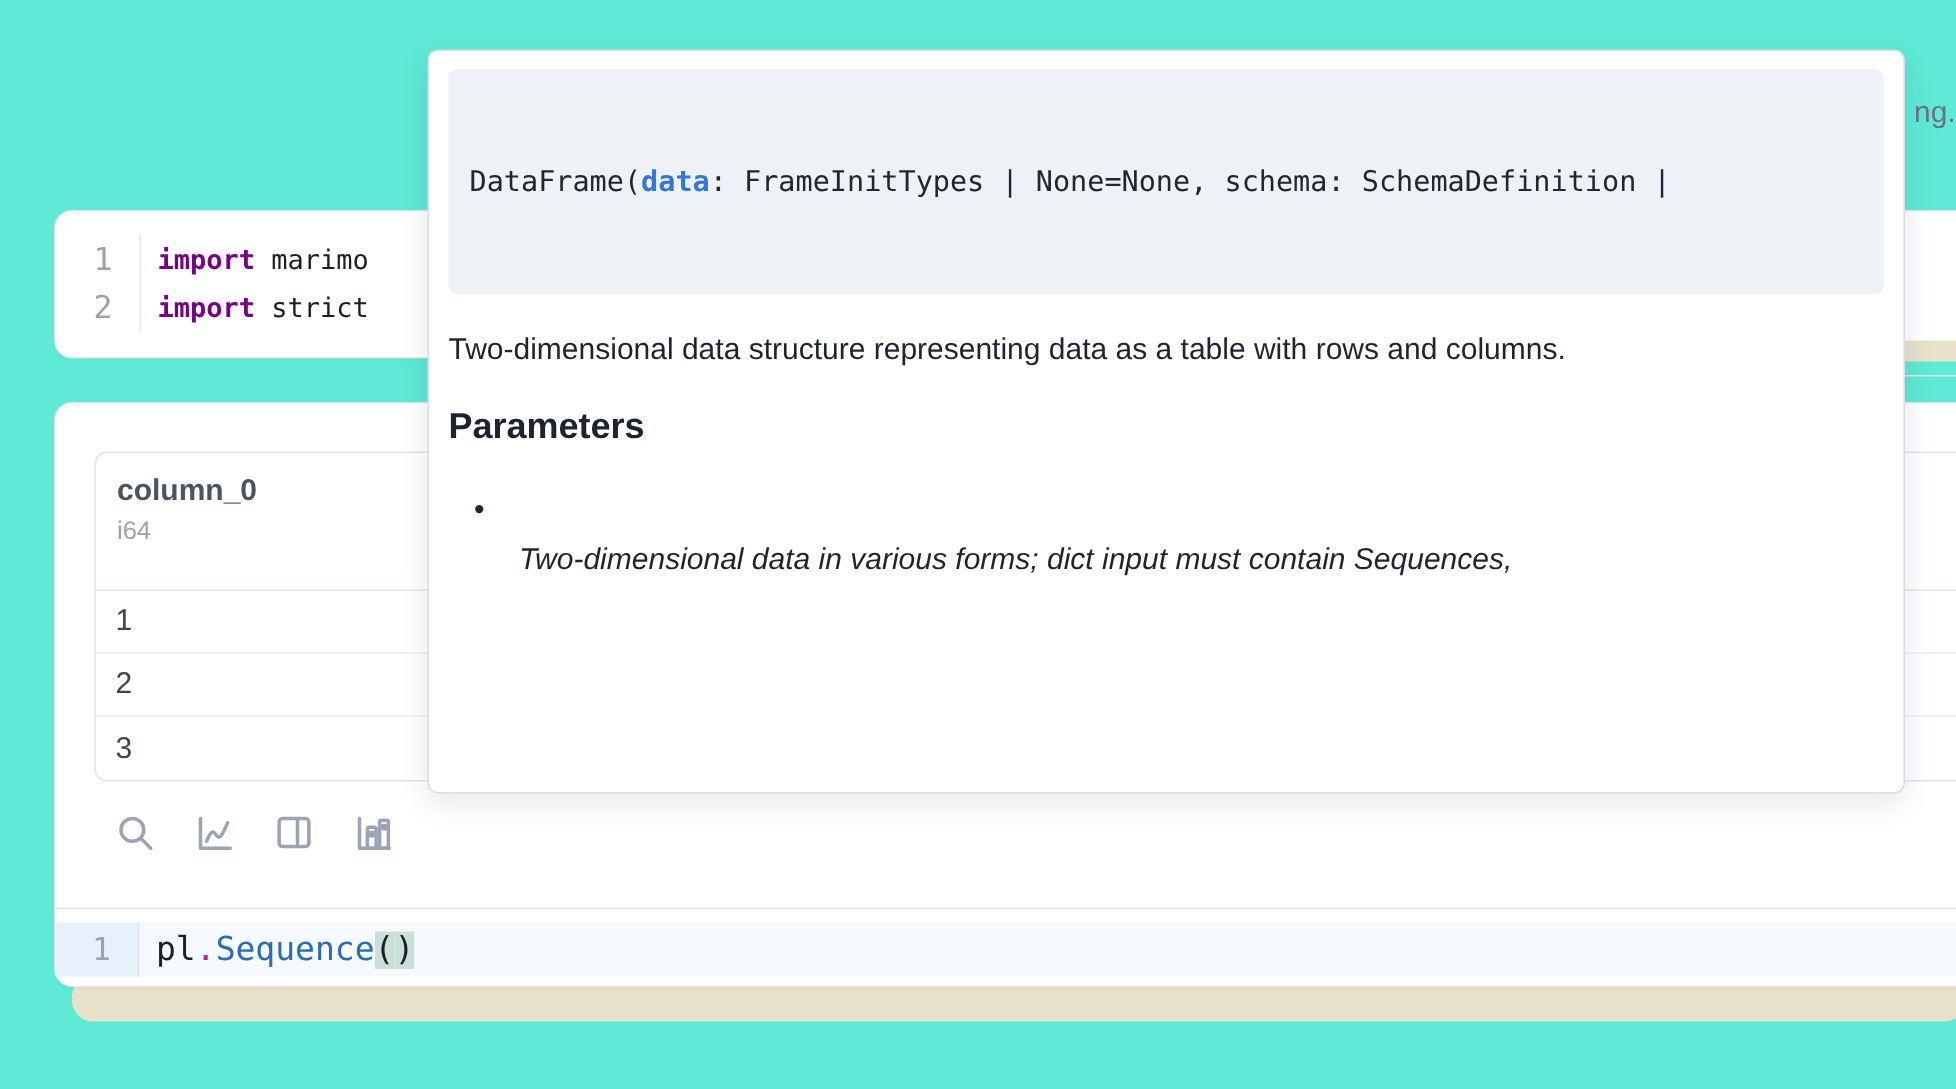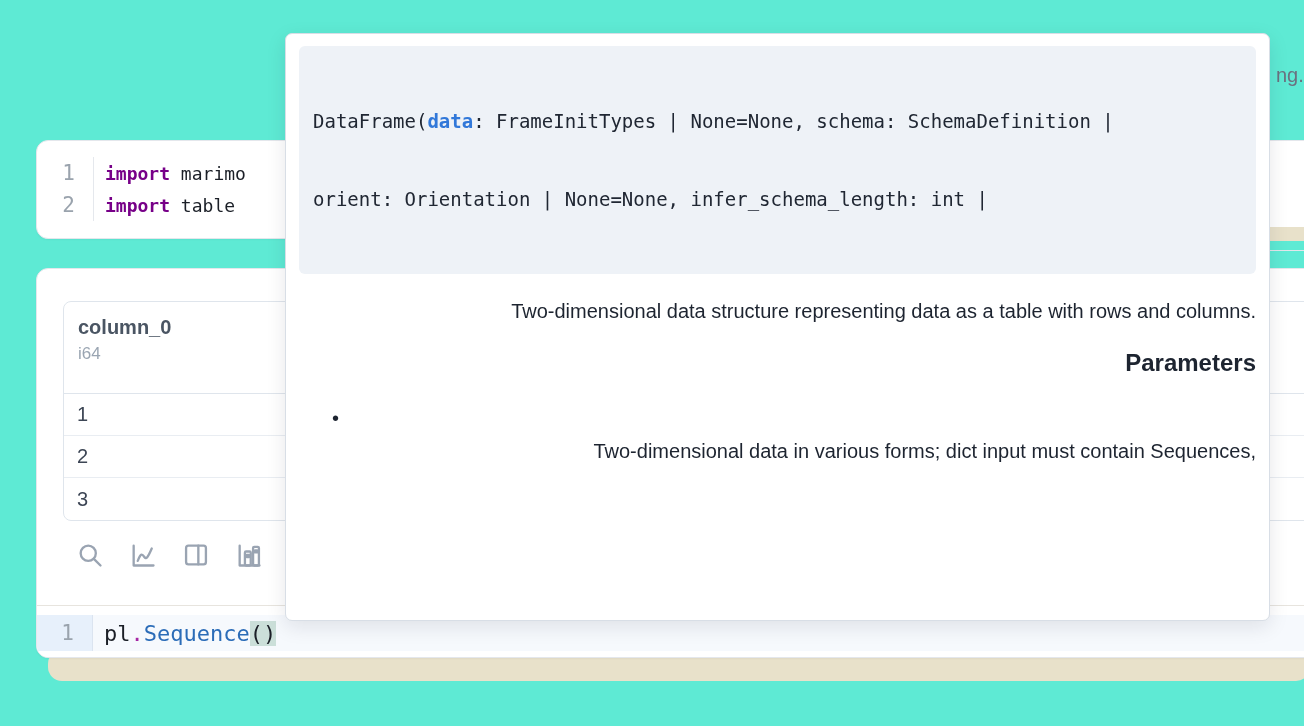--- a/index.html
+++ b/index.html
@@ -50,33 +50,33 @@
                    display:flex; align-items:center; justify-content:flex-end;
                    padding-right:18px; color:#9aa3ad; font-size:21px; flex:0 0 auto; }
   .editor-code { flex:1; background:#f6f9fd; display:flex; align-items:center;
                  padding-left:11px; font-size:22px; white-space:pre; }
   .tok-obj { color:#1b1f27; }
   .tok-dot { color:#a626a4; }
   .tok-func { color:#2b6cb8; }
   .tok-paren { color:#1b1f27; background:#cbdfd9; }
 
   
-  #tooltip { position:absolute; left:285px; top:33px; width:985px; height:588px;
+  #tooltip { position:absolute; left:285px; top:33px; width:985px; height:496px;
              background:#fff; border:1px solid #d8dee6; border-radius:7px;
              box-shadow:0 6px 20px rgba(15,23,42,0.10); z-index:5; overflow:hidden; }
   .sig-box { margin:12px 13px 0 13px; background:#eef2f7; border-radius:6px;
              padding:10px 14px; font-family:"DejaVu Sans Mono", monospace;
              font-size:19px; line-height:26px; color:#202733; white-space:pre; }
   .sig-hl { color:#3178d9; font-weight:bold; }
-  .tt-body { padding:0 13px; color:#1d2430; font-size:20px;text-align:right; }
+  .tt-body { padding:0 13px; color:#1d2430; font-size:20px; }
   .tt-desc { margin-top:24px; line-height:26px; }
   .tt-h { margin-top:26px; font-size:24px; font-weight:bold; line-height:26px; }
   .bullet-row { display:flex; margin-left:17px; margin-top:26px; line-height:33px; }
   .bullet-marker { width:23px; flex:0 0 auto; font-size:20px; }
-  .param-desc { padding-left:47px; line-height:33px; }
+  .param-desc { padding-left:47px; line-height:33px;font-style:italic; }
   .chip { display:inline-block; font-family:"DejaVu Sans Mono", monospace; font-size:16px;
           background:#f4f6f8; border:1px solid #dbe1e8; border-radius:6px;
           padding:1px 8px; color:#2a3240; line-height:22px; vertical-align:baseline; margin-right:4px; }
 </style>
 </head>
 <body>
 
 <div id="stage">
 
   <span class="frag-text">ng.</span>
@@ -85,21 +85,21 @@
 
   <div class="cell" id="cell1">
     <div class="code-row">
       <div class="gutter-num">1</div>
       <div class="gutter-sep"></div>
       <div class="code-text"><span class="kw">import</span><span> marimo</span></div>
     </div>
     <div class="code-row">
       <div class="gutter-num">2</div>
       <div class="gutter-sep"></div>
-      <div class="code-text"><span class="kw">import</span><span> table</span></div>
+      <div class="code-text"><span class="kw">import</span><span> strict</span></div>
     </div>
   </div>
 
   <div class="tan-shadow"></div>
 
   <div class="cell" id="cell2">
 
     <div class="df-table">
       <div class="df-header">
         <div class="df-col-name">column_0</div>
@@ -147,21 +147,20 @@
         <div class="editor-gutter">1</div>
         <div class="editor-code"><span class="tok-obj">pl</span><span class="tok-dot">.</span><span class="tok-func">Sequence</span><span class="tok-paren">(</span><span class="tok-paren">)</span></div>
       </div>
     </div>
   </div>
 
   <div id="tooltip">
 
     <div class="sig-box">
       <div><span>DataFrame(</span><span class="sig-hl">data</span><span>: FrameInitTypes | None=None, schema: SchemaDefinition |</span></div>
-      <div>orient: Orientation | None=None, infer_schema_length: int |</div>
     </div>
 
     <div class="tt-body">
       <div class="tt-desc">Two-dimensional data structure representing data as a table with rows and columns.</div>
 
       <div class="tt-h">Parameters</div>
 
       <div class="bullet-row">
         <span class="bullet-marker">•</span>
       </div>

